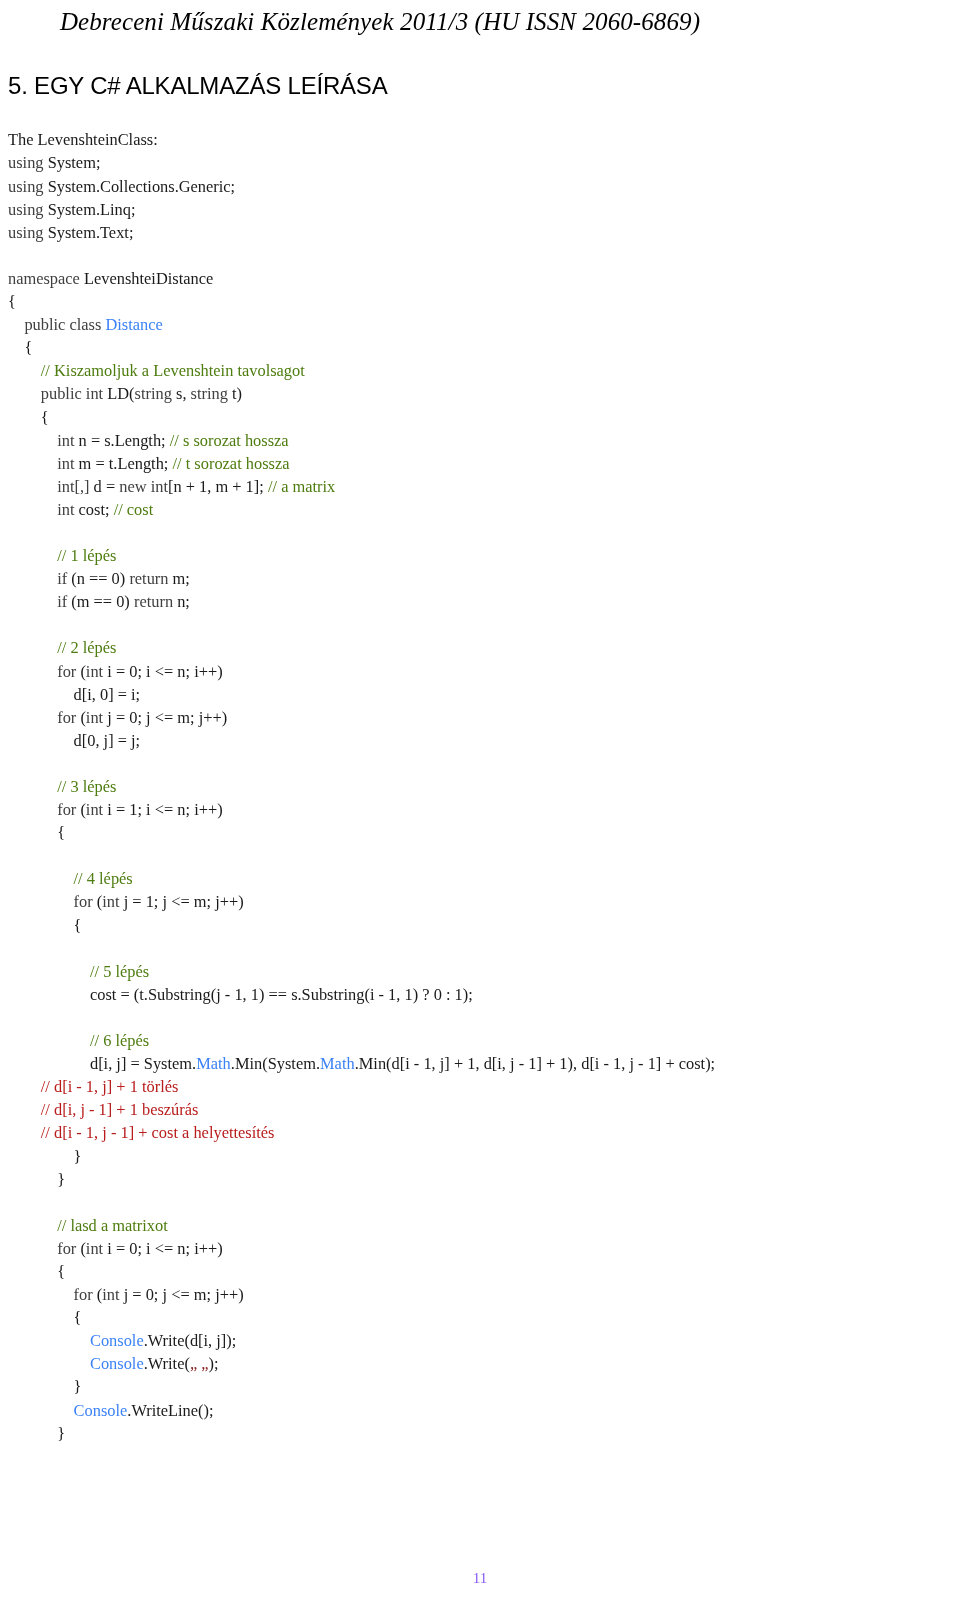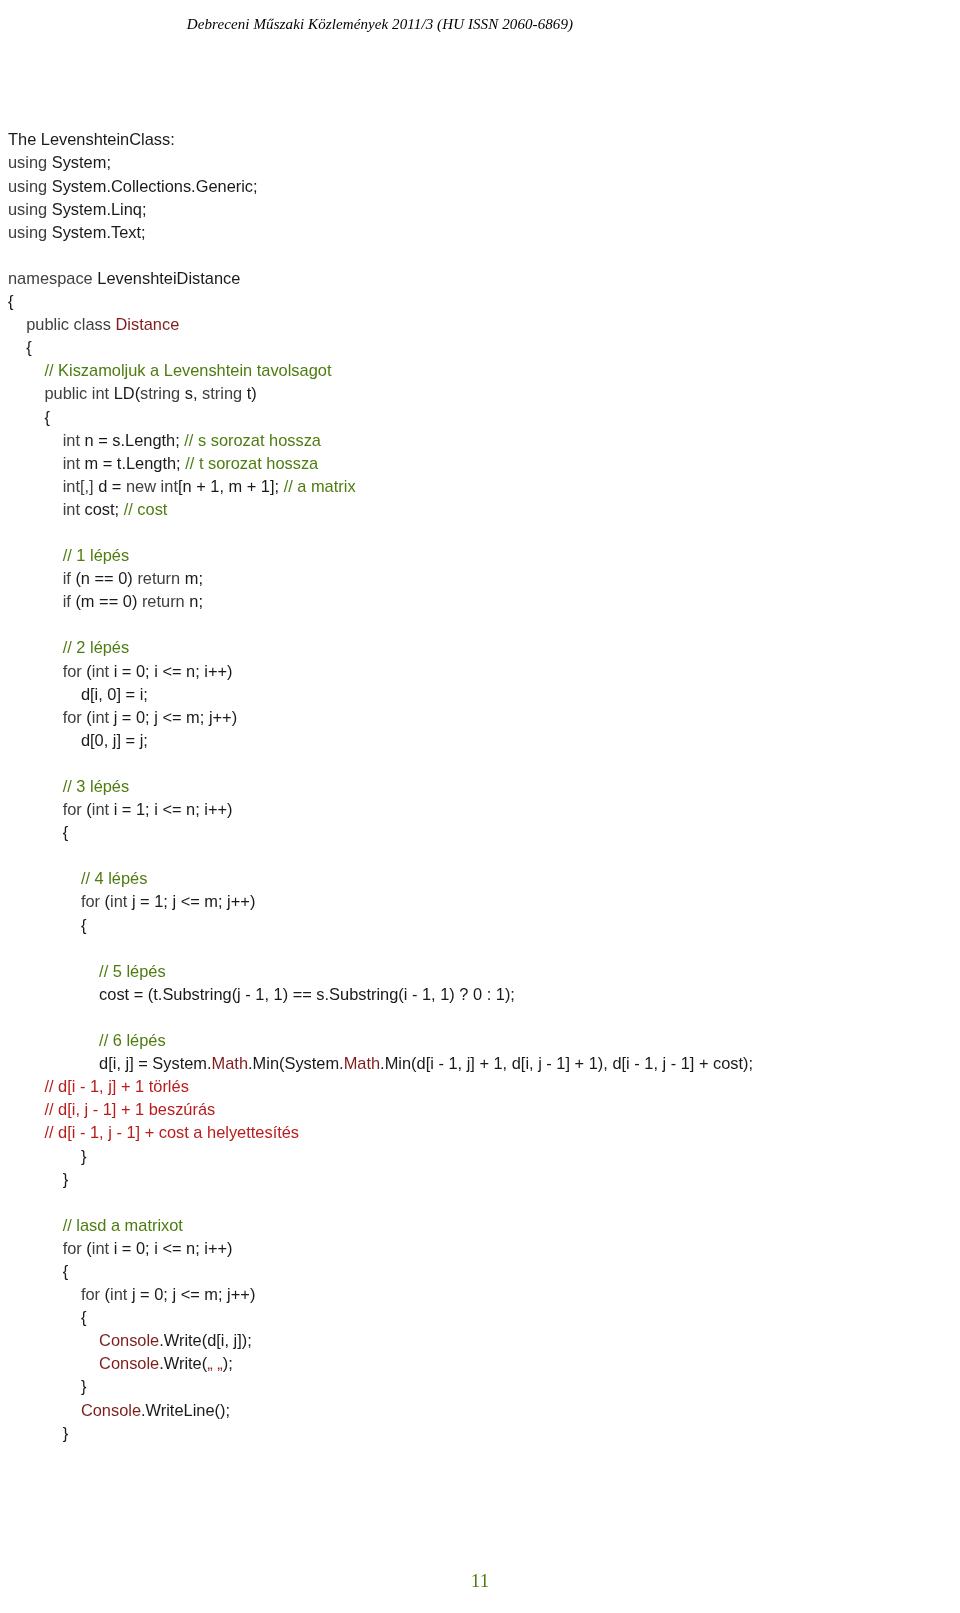--- a/index.html
+++ b/index.html
@@ -18,25 +18,24 @@
 
   
   .running-head {
     position: absolute;
     top: 8px;
     left: 0;
     width: 760px;
     text-align: center;
     font-family: "Liberation Serif", "DejaVu Serif", serif;
     font-style: italic;
-    font-size: 15px;
+    font-size: 25px;
     color: #000000;
     letter-spacing: 0.1px;
     white-space: nowrap;
-    margin-top: 8px;
   }
 
   
   .section-title {
     position: absolute;
     top: 56px;
     left: 8px;
     font-family: "Liberation Sans", "DejaVu Sans", sans-serif;
     font-size: 24px;
     font-weight: 400;
@@ -44,60 +43,61 @@
     letter-spacing: -0.2px;
     white-space: nowrap;
   }
 
   
   .code-block {
     position: absolute;
     top: 112px;
     left: 8px;
     width: 948px;
-    font-family: Liberation Sans, sans-serif;
+    font-family: Liberation Serif, serif;
     font-size: 16.4px;
     line-height: 23.1px;
     color: #1a1a1a;
     white-space: pre-wrap;
     word-break: normal;
   }
   .code-line {
     white-space: pre-wrap;
     min-height: 23.1px;
   }
   .code-line.blank {
     height: 23.1px;
   }
 
   
   .kw   { color: #404040; }            
-  .typ  { color: #7f1d1d; }            
+  .typ  { color: #3b82f6; }            
   .cmt  { color: #4d7c0f; }            
   .cmt2 { color: #b91c1c; }            
   .str  { color: #8b2222; }            
   .plain{ color: #1a1a1a; }
 
   
   .page-number {
     position: absolute;
     top: 1570px;
     left: 0;
     width: 960px;
     text-align: center;
     font-family: "Liberation Serif", "DejaVu Serif", serif;
-    font-size: 19px;
-    color: #4d7c0f;
+    font-size: 15px;
+    color: #8b5cf6;
   }
 </style>
 </head>
 <body>
 
 <div class="page">
 
   <div class="running-head">Debreceni Műszaki Közlemények 2011/3 (HU ISSN 2060-6869)</div>
 
+  <h1 class="section-title">5. EGY C# ALKALMAZÁS LEÍRÁSA</h1>
 
   <pre class="code-block" id="code-block"><div class="code-line"><span class="plain">The LevenshteinClass:</span></div><div class="code-line"><span class="kw">using</span><span class="plain"> System;</span></div><div class="code-line"><span class="kw">using</span><span class="plain"> System.Collections.Generic;</span></div><div class="code-line"><span class="kw">using</span><span class="plain"> System.Linq;</span></div><div class="code-line"><span class="kw">using</span><span class="plain"> System.Text;</span></div><div class="code-line blank">&nbsp;</div><div class="code-line"><span class="kw">namespace</span><span class="plain"> LevenshteiDistance</span></div><div class="code-line"><span class="plain">{</span></div><div class="code-line"><span class="plain">    </span><span class="kw">public class</span><span class="plain"> </span><span class="typ">Distance</span></div><div class="code-line"><span class="plain">    {</span></div><div class="code-line"><span class="plain">        </span><span class="cmt">// Kiszamoljuk a Levenshtein tavolsagot</span></div><div class="code-line"><span class="plain">        </span><span class="kw">public int</span><span class="plain"> LD(</span><span class="kw">string</span><span class="plain"> s, </span><span class="kw">string</span><span class="plain"> t)</span></div><div class="code-line"><span class="plain">        {</span></div><div class="code-line"><span class="plain">            </span><span class="kw">int</span><span class="plain"> n = s.Length; </span><span class="cmt">// s sorozat hossza</span></div><div class="code-line"><span class="plain">            </span><span class="kw">int</span><span class="plain"> m = t.Length; </span><span class="cmt">// t sorozat hossza</span></div><div class="code-line"><span class="plain">            </span><span class="kw">int[,]</span><span class="plain"> d = </span><span class="kw">new int</span><span class="plain">[n + 1, m + 1]; </span><span class="cmt">// a matrix</span></div><div class="code-line"><span class="plain">            </span><span class="kw">int</span><span class="plain"> cost; </span><span class="cmt">// cost</span></div><div class="code-line blank">&nbsp;</div><div class="code-line"><span class="plain">            </span><span class="cmt">// 1 lépés</span></div><div class="code-line"><span class="plain">            </span><span class="kw">if</span><span class="plain"> (n == 0) </span><span class="kw">return</span><span class="plain"> m;</span></div><div class="code-line"><span class="plain">            </span><span class="kw">if</span><span class="plain"> (m == 0) </span><span class="kw">return</span><span class="plain"> n;</span></div><div class="code-line blank">&nbsp;</div><div class="code-line"><span class="plain">            </span><span class="cmt">// 2 lépés</span></div><div class="code-line"><span class="plain">            </span><span class="kw">for</span><span class="plain"> (</span><span class="kw">int</span><span class="plain"> i = 0; i &lt;= n; i++)</span></div><div class="code-line"><span class="plain">                d[i, 0] = i;</span></div><div class="code-line"><span class="plain">            </span><span class="kw">for</span><span class="plain"> (</span><span class="kw">int</span><span class="plain"> j = 0; j &lt;= m; j++)</span></div><div class="code-line"><span class="plain">                d[0, j] = j;</span></div><div class="code-line blank">&nbsp;</div><div class="code-line"><span class="plain">            </span><span class="cmt">// 3 lépés</span></div><div class="code-line"><span class="plain">            </span><span class="kw">for</span><span class="plain"> (</span><span class="kw">int</span><span class="plain"> i = 1; i &lt;= n; i++)</span></div><div class="code-line"><span class="plain">            {</span></div><div class="code-line blank">&nbsp;</div><div class="code-line"><span class="plain">                </span><span class="cmt">// 4 lépés</span></div><div class="code-line"><span class="plain">                </span><span class="kw">for</span><span class="plain"> (</span><span class="kw">int</span><span class="plain"> j = 1; j &lt;= m; j++)</span></div><div class="code-line"><span class="plain">                {</span></div><div class="code-line blank">&nbsp;</div><div class="code-line"><span class="plain">                    </span><span class="cmt">// 5 lépés</span></div><div class="code-line"><span class="plain">                    cost = (t.Substring(j - 1, 1) == s.Substring(i - 1, 1) ? 0 : 1);</span></div><div class="code-line blank">&nbsp;</div><div class="code-line"><span class="plain">                    </span><span class="cmt">// 6 lépés</span></div><div class="code-line"><span class="plain">                    d[i, j] = System.</span><span class="typ">Math</span><span class="plain">.Min(System.</span><span class="typ">Math</span><span class="plain">.Min(d[i - 1, j] + 1, d[i, j - 1] + 1), d[i - 1, j - 1] + cost);</span></div><div class="code-line"><span class="plain">        </span><span class="cmt2">// d[i - 1, j] + 1 törlés</span></div><div class="code-line"><span class="plain">        </span><span class="cmt2">// d[i, j - 1] + 1 beszúrás</span></div><div class="code-line"><span class="plain">        </span><span class="cmt2">// d[i - 1, j - 1] + cost a helyettesítés</span></div><div class="code-line"><span class="plain">                }</span></div><div class="code-line"><span class="plain">            }</span></div><div class="code-line blank">&nbsp;</div><div class="code-line"><span class="plain">            </span><span class="cmt">// lasd a matrixot</span></div><div class="code-line"><span class="plain">            </span><span class="kw">for</span><span class="plain"> (</span><span class="kw">int</span><span class="plain"> i = 0; i &lt;= n; i++)</span></div><div class="code-line"><span class="plain">            {</span></div><div class="code-line"><span class="plain">                </span><span class="kw">for</span><span class="plain"> (</span><span class="kw">int</span><span class="plain"> j = 0; j &lt;= m; j++)</span></div><div class="code-line"><span class="plain">                {</span></div><div class="code-line"><span class="plain">                    </span><span class="typ">Console</span><span class="plain">.Write(d[i, j]);</span></div><div class="code-line"><span class="plain">                    </span><span class="typ">Console</span><span class="plain">.Write(</span><span class="str">„ „</span><span class="plain">);</span></div><div class="code-line"><span class="plain">                }</span></div><div class="code-line"><span class="plain">                </span><span class="typ">Console</span><span class="plain">.WriteLine();</span></div><div class="code-line"><span class="plain">            }</span></div></pre>
 
   <div class="page-number">11</div>
 
 </div>
 
 </body></html>

